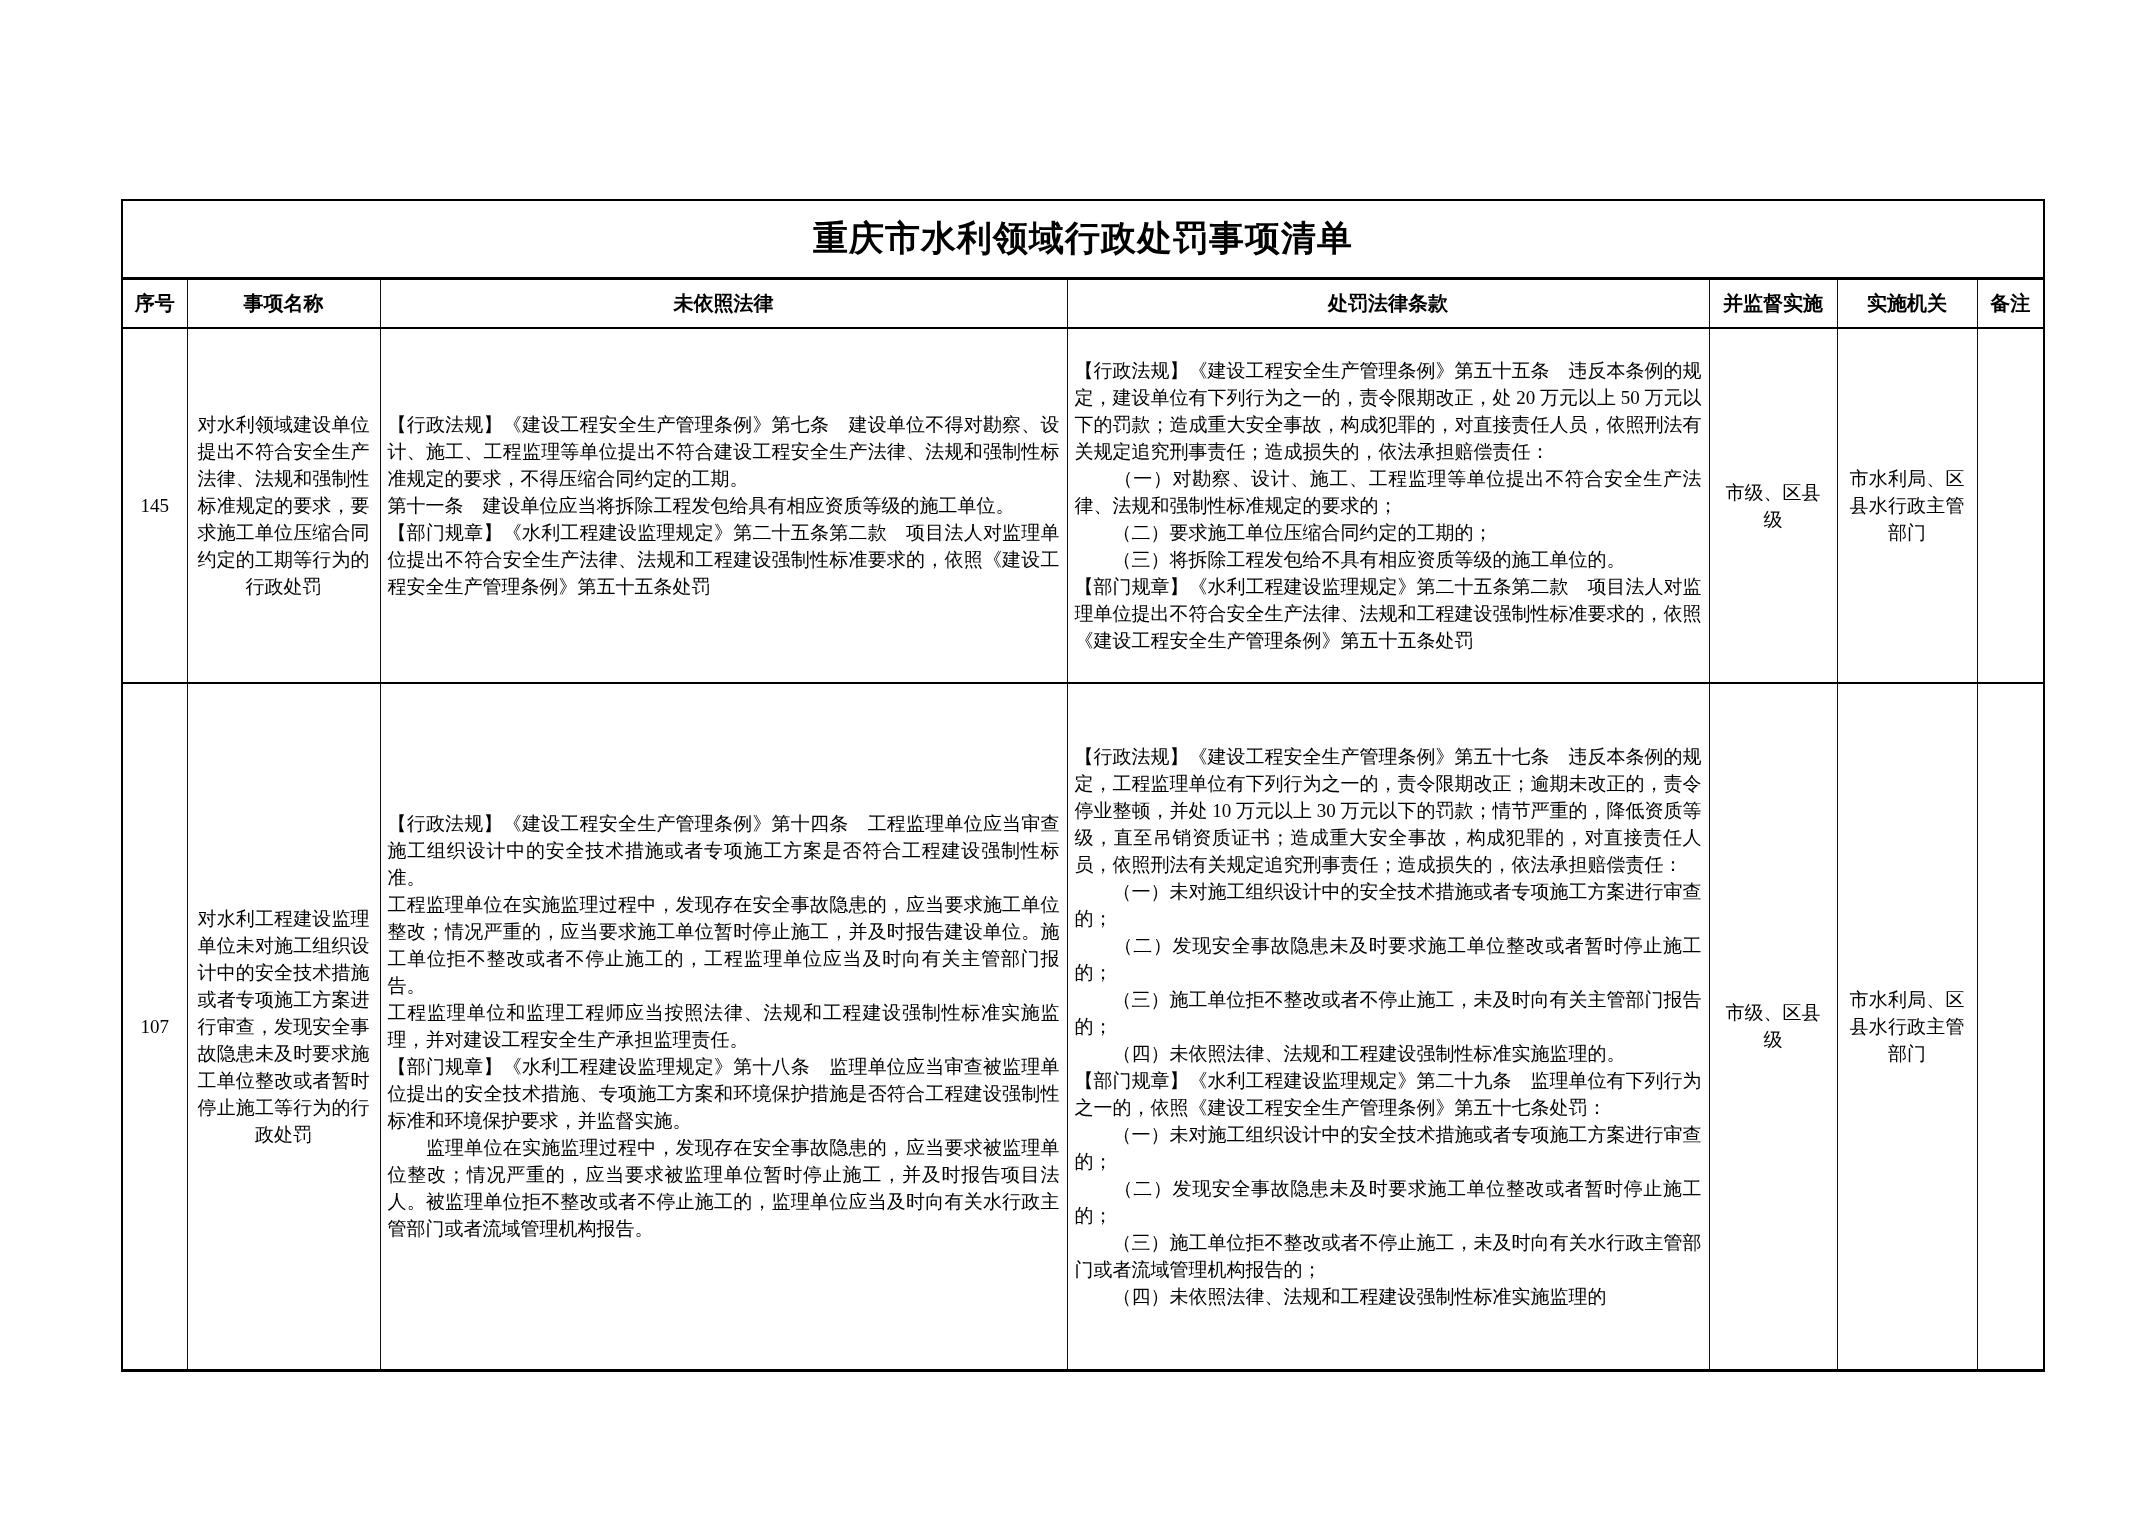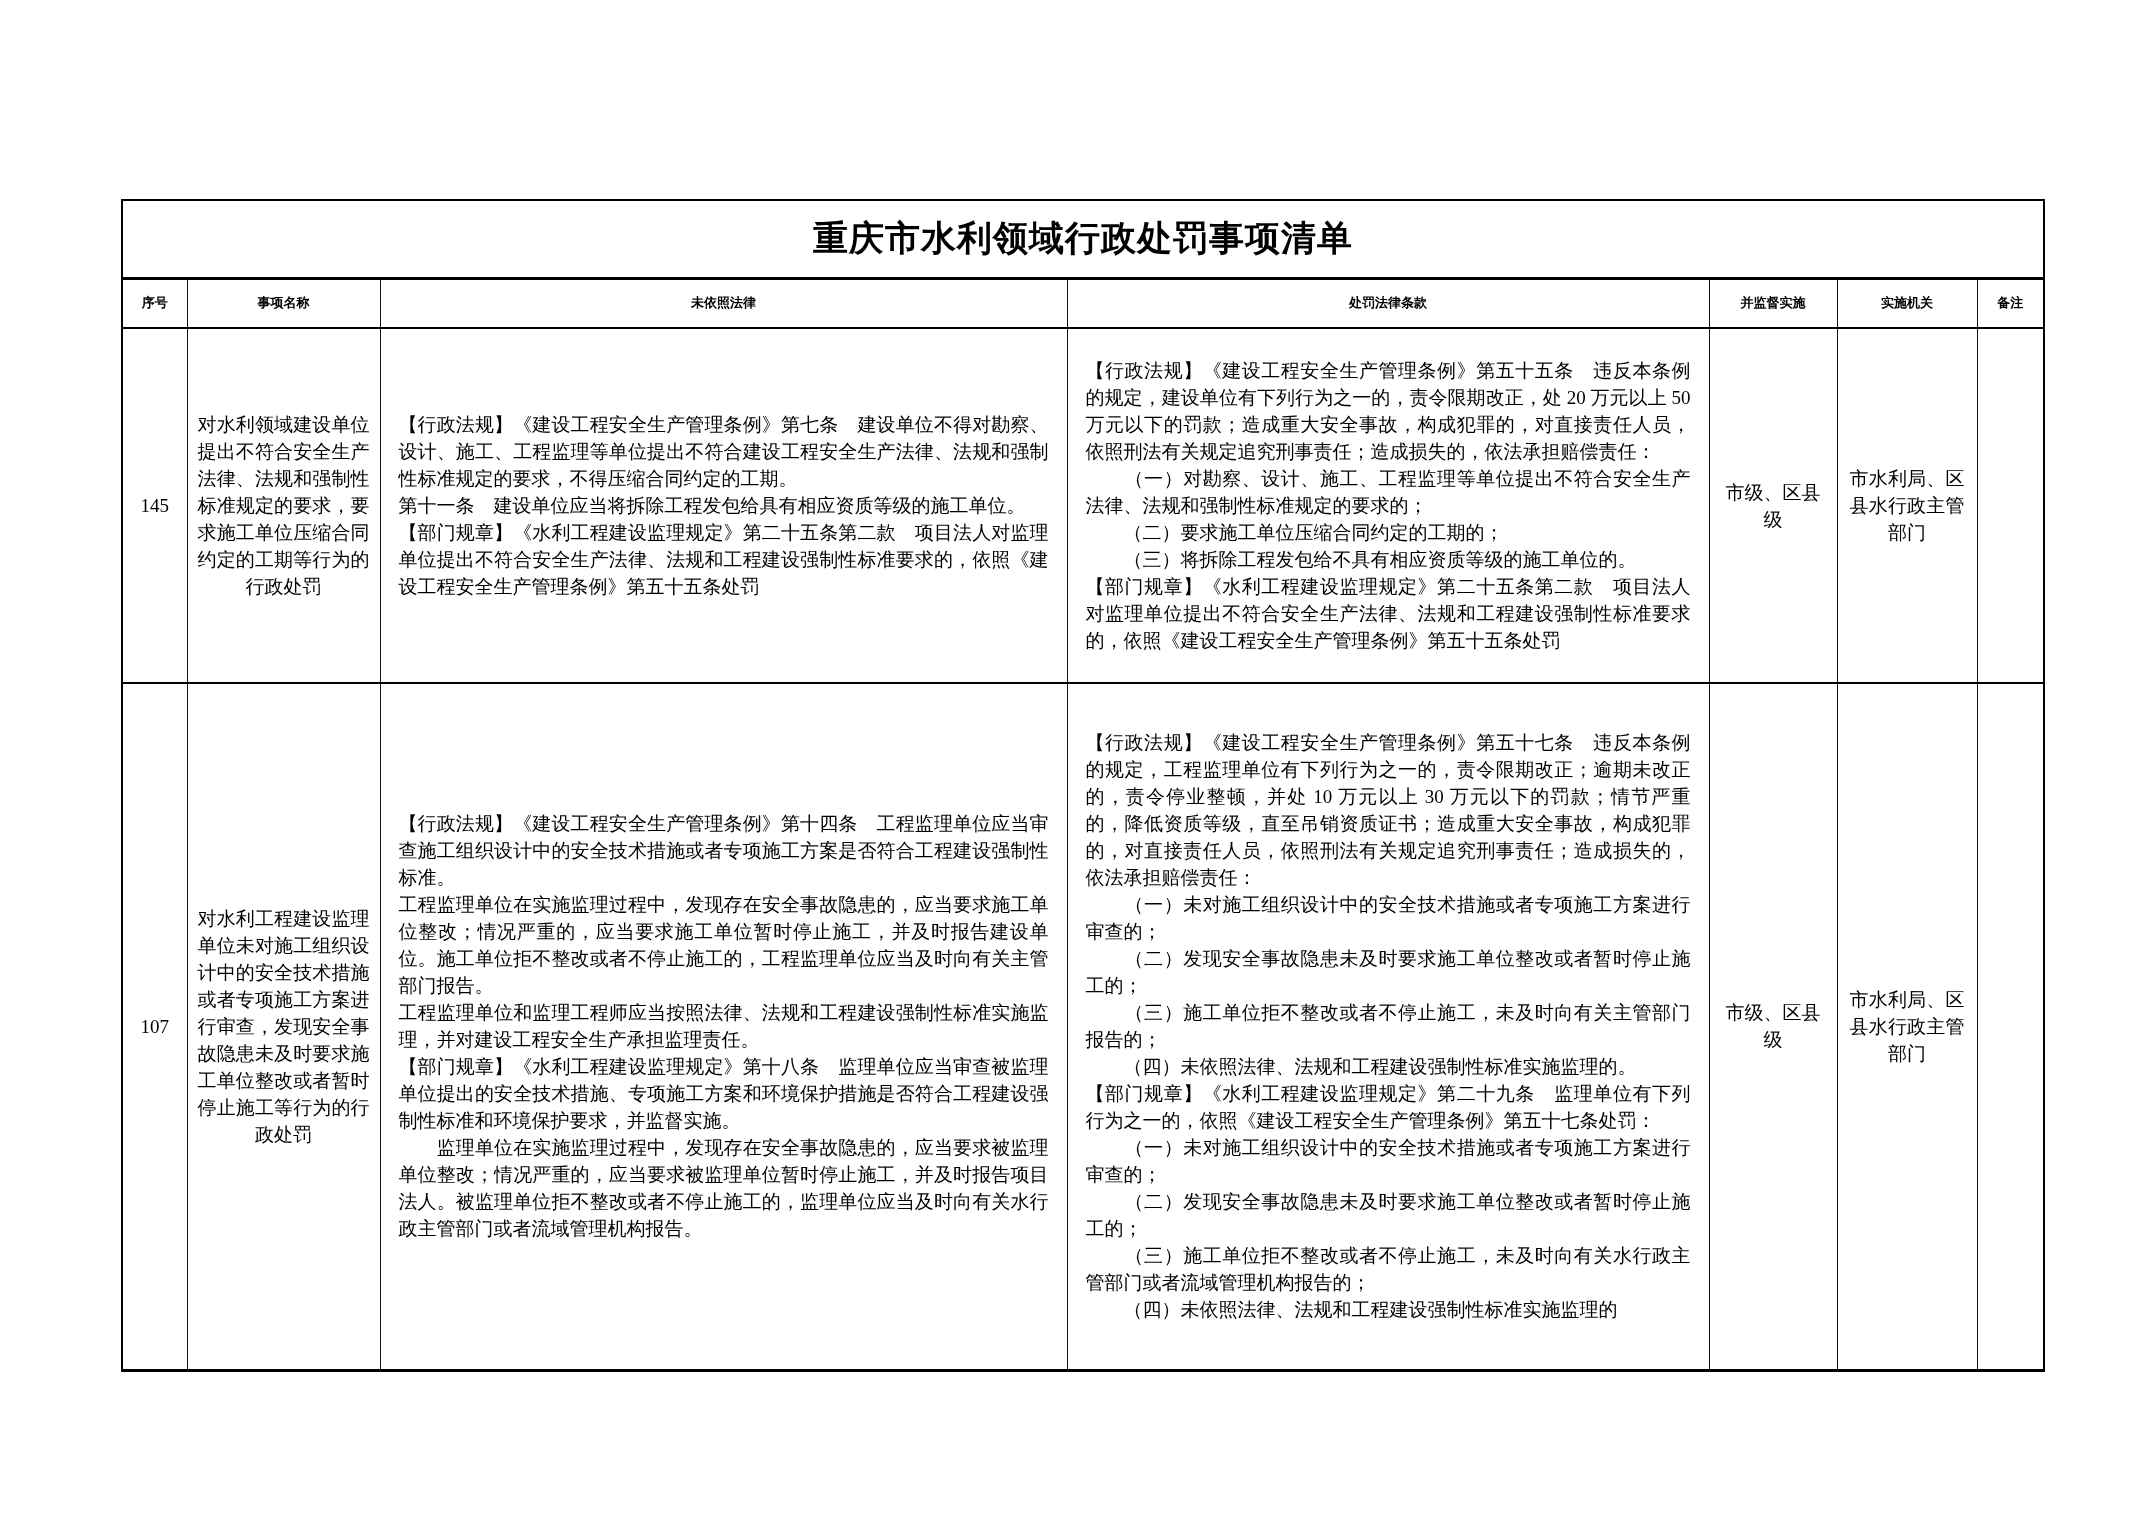--- a/index.html
+++ b/index.html
@@ -15,32 +15,32 @@
     border-collapse: collapse; table-layout: fixed;
     border: 2px solid #000; border-bottom-width: 3px;
   }
   td, th { border: 1px solid #111; vertical-align: middle; overflow: hidden; }
   tr.title-row td {
     height: 78px; text-align: center; vertical-align: middle;
     font-size: 35px; font-weight: bold; letter-spacing: 1px;
     border-bottom: 3px solid #000;
   }
   tr.header-row th {
-    height: 50px; text-align: center; font-size: 13px; font-weight: bold;
+    height: 50px; text-align: center; font-size: 20px; font-weight: bold;
     border-bottom: 2px solid #000; padding: 2px;
   }
   tr.body-row td { font-size: 19px; line-height: 27px; }
   tr#row-106 td { height: 355px; border-bottom: 2px solid #000; }
   tr#row-107 td { height: 687px; }
   td.seq-cell { text-align: center; padding: 2px; }
   td.name-cell {
     padding: 1px 10px; text-align: justify; text-align-last: center;
   }
   td.law-cell {
-    padding: 3px 18px; white-space: pre-wrap; text-align: justify;
+    padding: 3px 7px; white-space: pre-wrap; text-align: justify;
     vertical-align: middle;
   }
   td.level-cell { text-align: center; padding: 2px 11px; font-family: Liberation Serif, serif; }
   td.agency-cell {
     text-align: justify; text-align-last: center; padding: 2px 12px;
   }
   td.remark-cell { padding: 2px; }
 </style>
 </head>
 <body>

